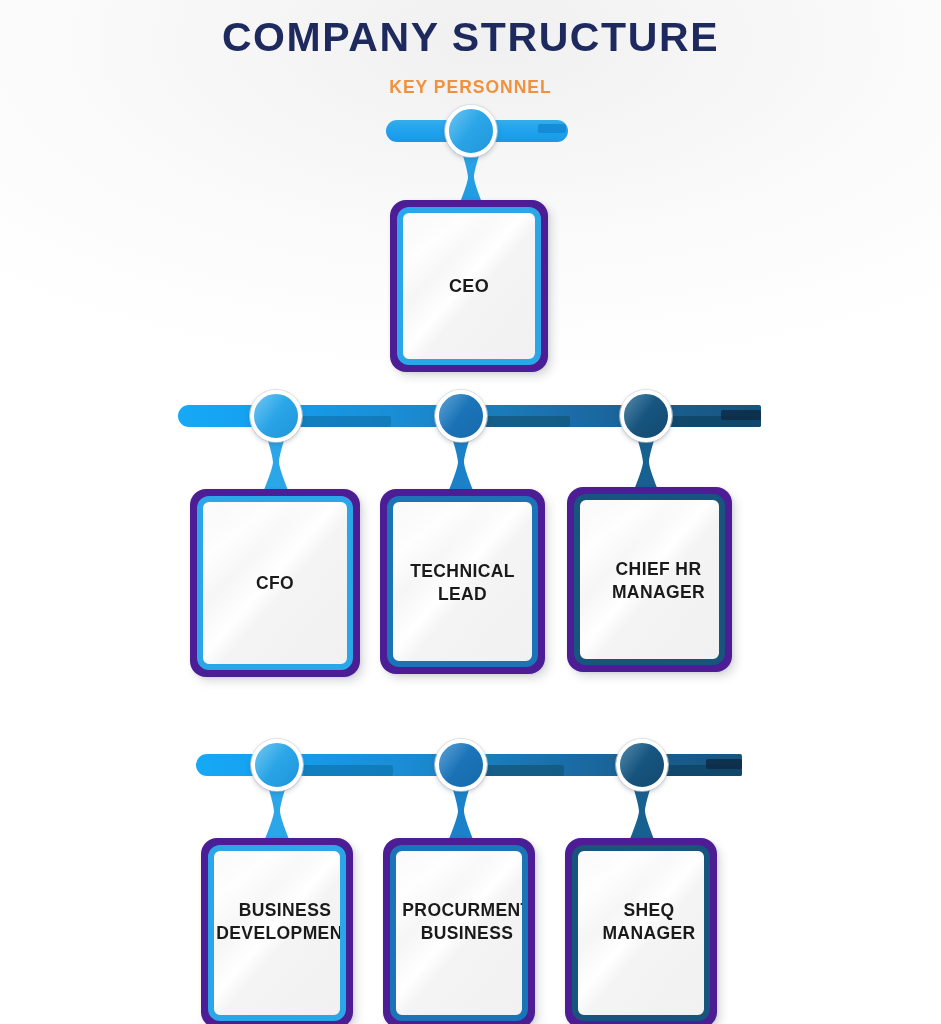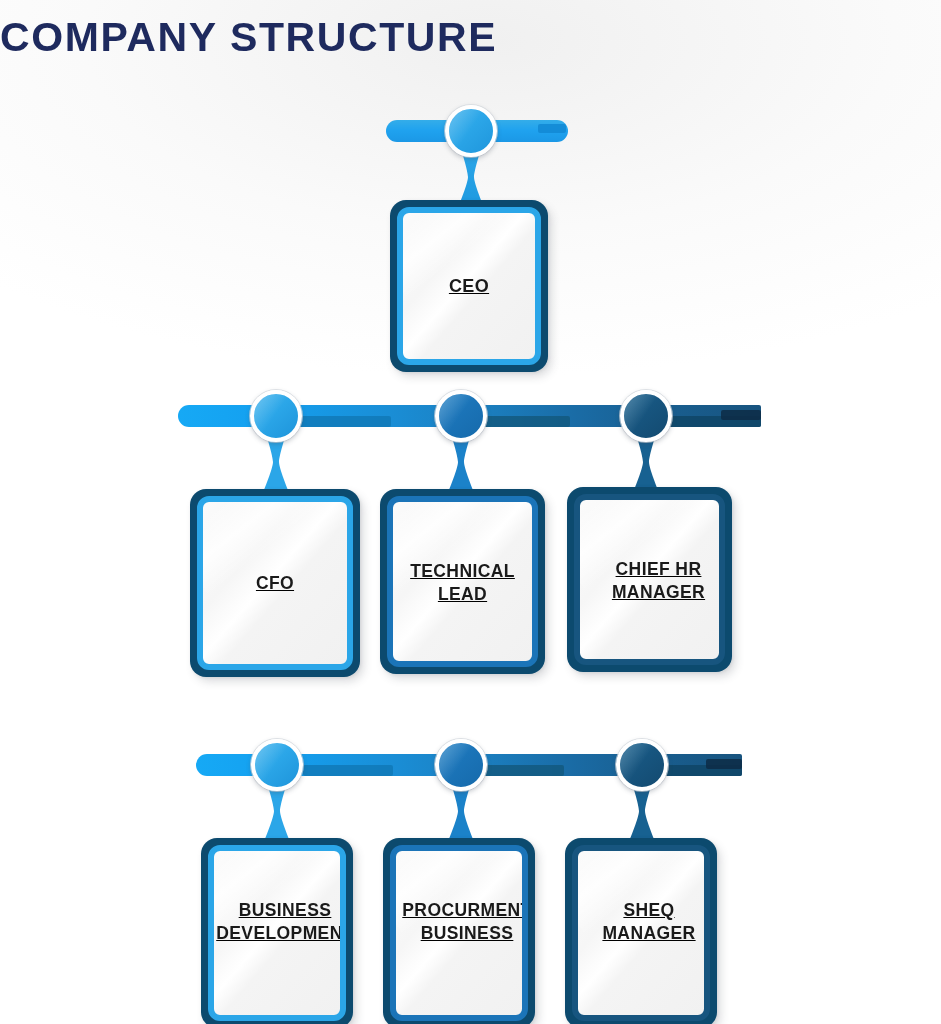--- a/index.html
+++ b/index.html
@@ -23,21 +23,21 @@
     width: 941px;
     height: 1024px;
   }
 
   
   .title {
     position: absolute;
     left: 0;
     top: 12px;
     width: 941px;
-    text-align: left;
+    text-align: center;
     font-size: 41px;
     font-weight: bold;
     letter-spacing: 1.6px;
     color: #1e2a5e;
     line-height: 50px;
   }
   .subtitle {
     position: absolute;
     left: 0;
     top: 76px;
@@ -118,26 +118,25 @@
     left: -14px;
     top: 18px;
     width: 28px;
     height: 56px;
   }
 
   
   .node-box {
     position: absolute;
     box-sizing: border-box;
-    background: #0c4a6e;
+    background: #4c1d95;
     border-radius: 16px;
     padding: 7px;
     box-shadow: 4px 5px 9px rgba(60,68,80,0.17),
                 1px 1px 3px rgba(60,68,80,0.10);
-    text-decoration: underline;
   }
   .node-box .inner {
     position: relative;
     width: 100%;
     height: 100%;
     box-sizing: border-box;
     border-style: solid;
     border-width: 6px;
     border-radius: 12px;
     background:
@@ -183,20 +182,21 @@
   .node-box .inner.align-upper .label { margin-top: 58px; }
   .node-box .inner.align-upper-sm { align-items: flex-start; padding-left: 16px; }
   .node-box .inner.align-upper-sm .label { margin-top: 48px; }
 </style>
 </head>
 <body>
 
 <div id="chart-root">
 
   <div class="title">COMPANY STRUCTURE</div>
+  <div class="subtitle">KEY PERSONNEL</div>
 
   <div class="bar-group" style="left:386px; top:120px; width:182px; height:22px;">
     <div class="bar single" style="width:182px;"></div>
     <div class="bar-accent" style="left:152px; top:4px; width:28px; height:9px; background:#1288d4;"></div>
   </div>
 
   <div class="node" style="left:471px; top:131px;">
     <svg class="stem" viewBox="0 0 28 56" preserveAspectRatio="none">
       <defs>
         <linearGradient id="stemg1" x1="0" y1="0" x2="0" y2="1">

